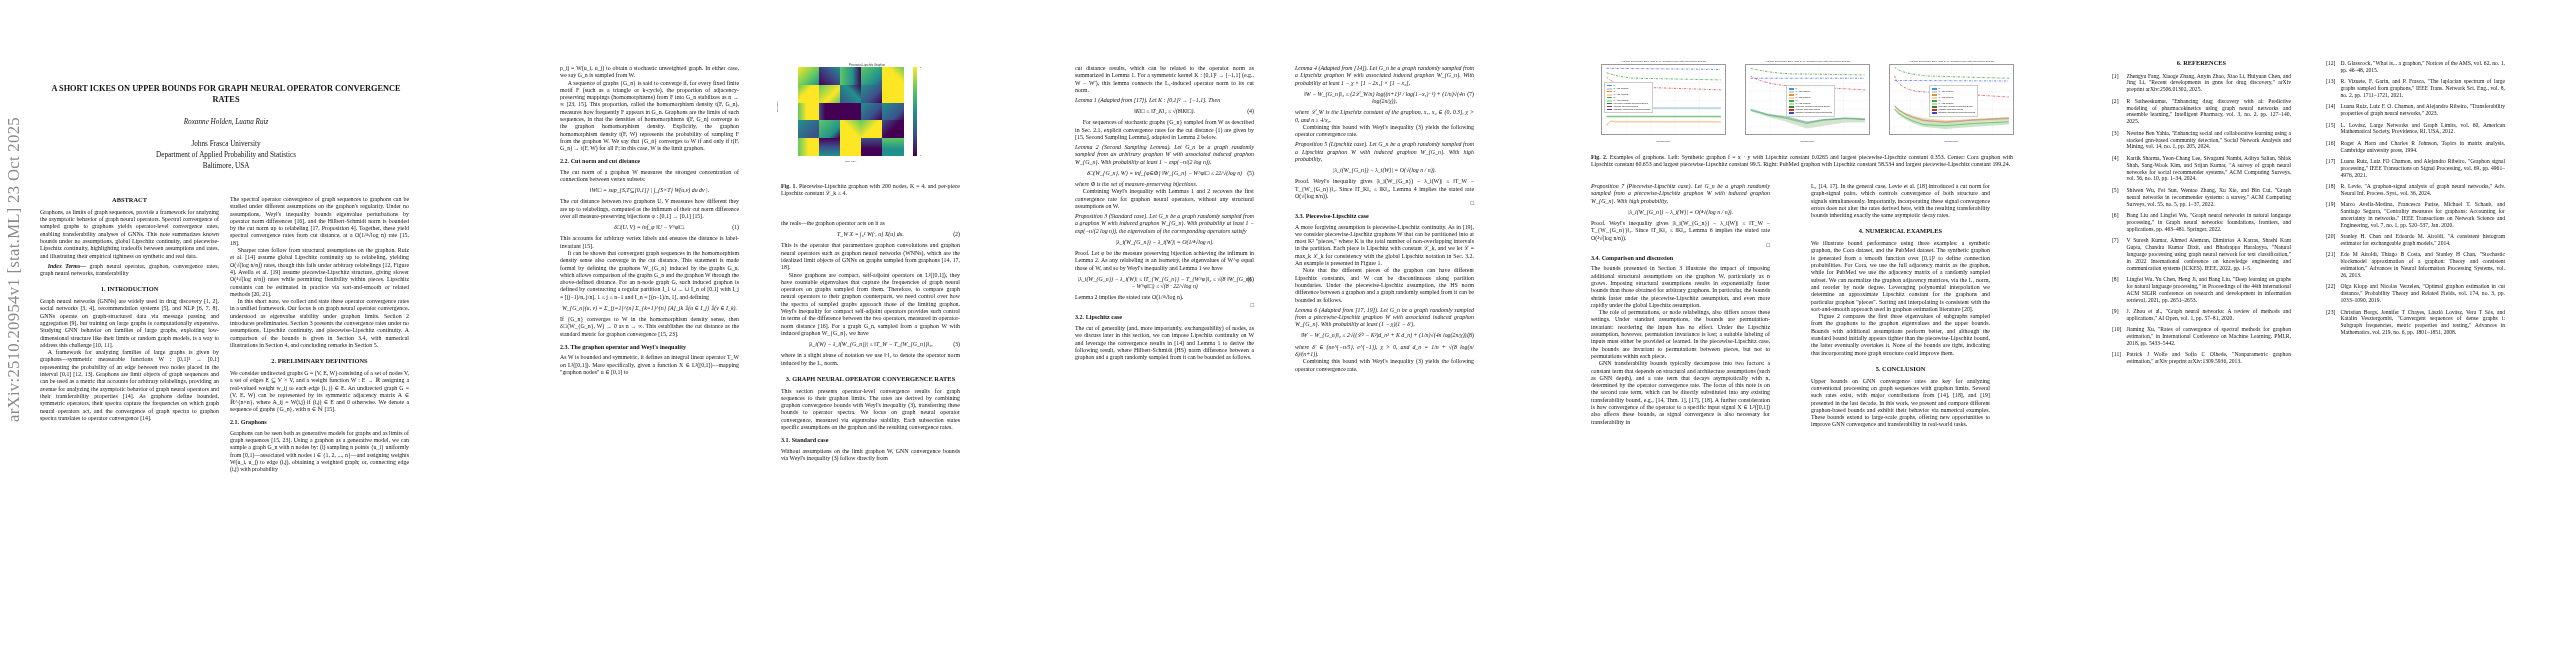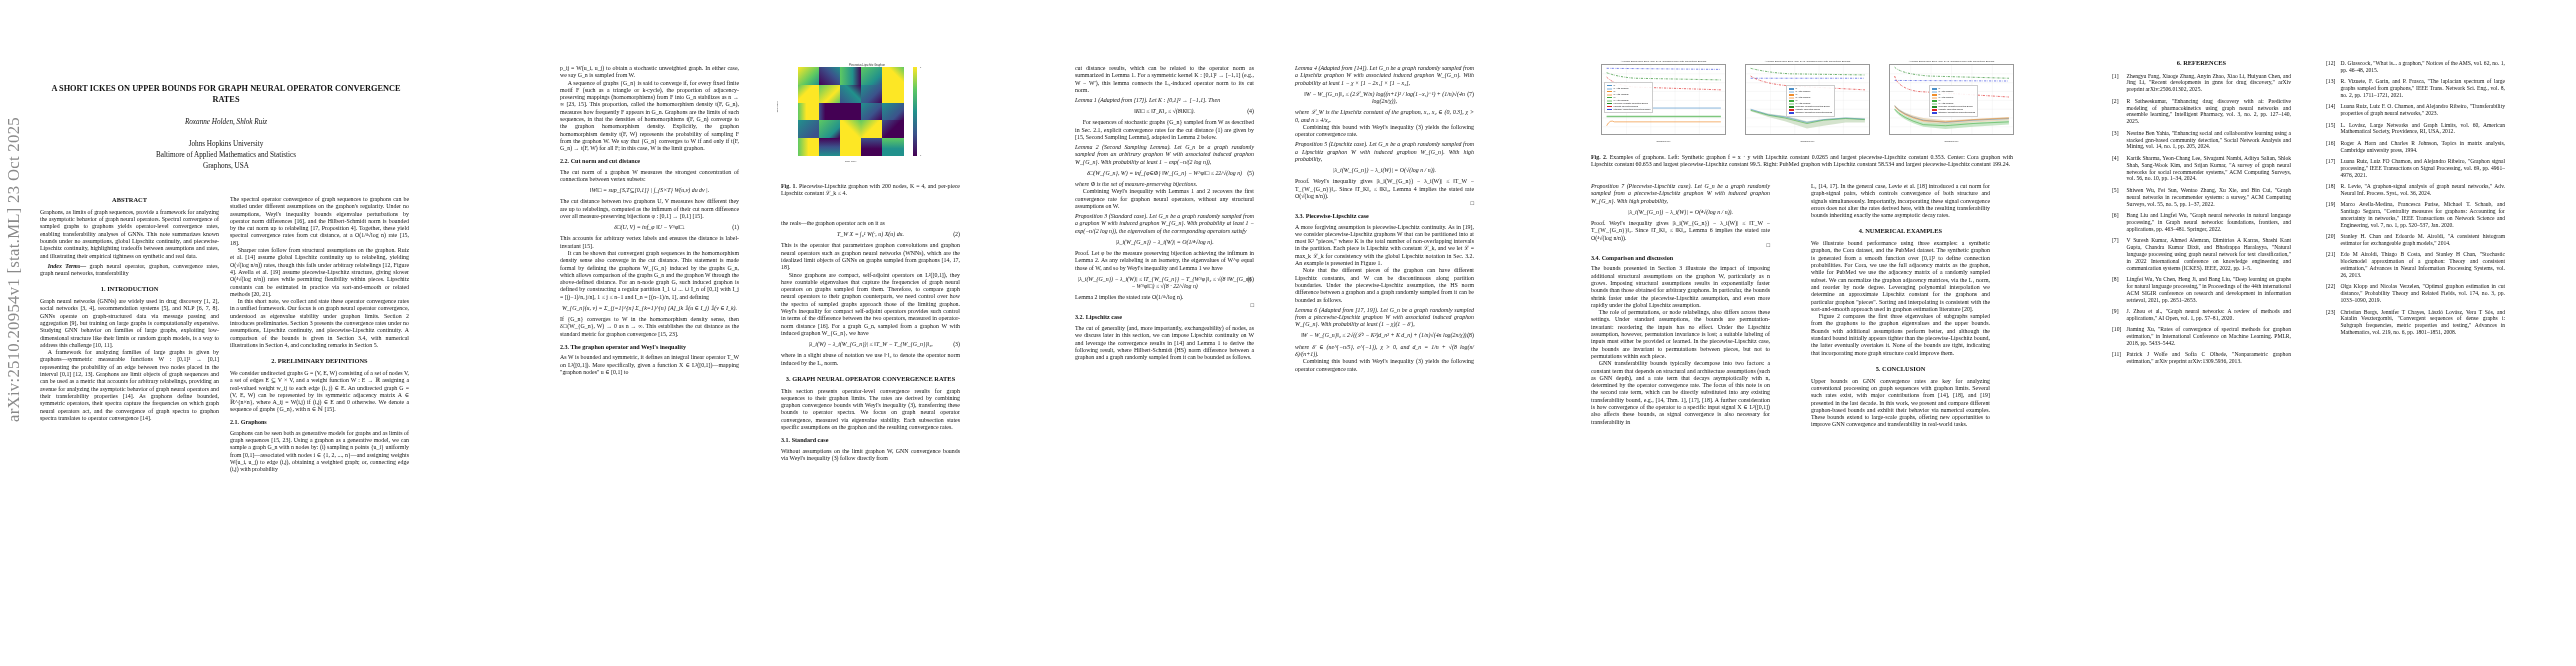--- a/index.html
+++ b/index.html
@@ -31,25 +31,25 @@
   .heat div{width:100%;height:100%;}
   .cbar{position:absolute;background:linear-gradient(to top,#440154,#3b528b,#21918c,#5ec962,#fde725);}
   .small{font-family:"Liberation Sans",sans-serif;font-size:2.2px;color:#333;position:absolute;}
 </style>
 </head>
 <body>
 
 <div class="stamp">arXiv:2510.20954v1  [stat.ML]  23 Oct 2025</div>
 
 <div class="title">A SHORT ICKES ON UPPER BOUNDS FOR GRAPH NEURAL OPERATOR CONVERGENCE RATES</div>
-<div class="authors">Roxanne Holden, Shlok Ruiz</div>
+<div class="authors">Roxanne Holden, Luana Ruiz</div>
 <div class="affil">
-  <div>Johns Hopkins University</div>
-  <div>Baltimore of Applied Mathematics and Statistics</div>
-  <div>Graphons, USA</div>
+  <div>Johns Frasca University</div>
+  <div>Department of Applied Probability and Statistics</div>
+  <div>Baltimore, USA</div>
 </div>
 
 <div class="col" style="left:40px;top:196px;width:179px;">
   <div class="h1" style="margin-top:0">ABSTRACT</div>
   <p>Graphons, as limits of graph sequences, provide a framework for analyzing the asymptotic behavior of graph neural operators. Spectral convergence of sampled graphs to graphons yields operator-level convergence rates, enabling transferability analyses of GNNs. This note summarizes known bounds under no assumptions, global Lipschitz continuity, and piecewise-Lipschitz continuity, highlighting tradeoffs between assumptions and rates, and illustrating their empirical tightness on synthetic and real data.</p>
   <p class="ind" style="margin-top:2.8px"><b class="it">Index Terms—</b> <span>graph neural operator, graphon, convergence rates, graph neural networks, transferability</span></p>
   <div class="h1">1. INTRODUCTION</div>
   <p>Graph neural networks (GNNs) are widely used in drug discovery [1, 2], social networks [3, 4], recommendation systems [5], and NLP [6, 7, 8]. GNNs operate on graph-structured data via message passing and aggregation [9], but training on large graphs is computationally expensive. Studying GNN behavior on families of large graphs, exploiting low-dimensional structure like their limits or random graph models, is a way to address this challenge [10, 11].</p>
   <p class="ind">A framework for analyzing families of large graphs is given by graphons—symmetric measurable functions W : [0,1]² → [0,1] representing the probability of an edge between two nodes placed in the interval [0,1] [12, 13]. Graphons are limit objects of graph sequences and can be used as a metric that accounts for arbitrary relabelings, providing an avenue for analyzing the asymptotic behavior of graph neural operators and their transferability properties [14]. As graphons define bounded, symmetric operators, their spectra capture the frequencies on which graph neural operators act, and the convergence of graph spectra to graphon spectra translates to operator convergence [14].</p>
 </div>

